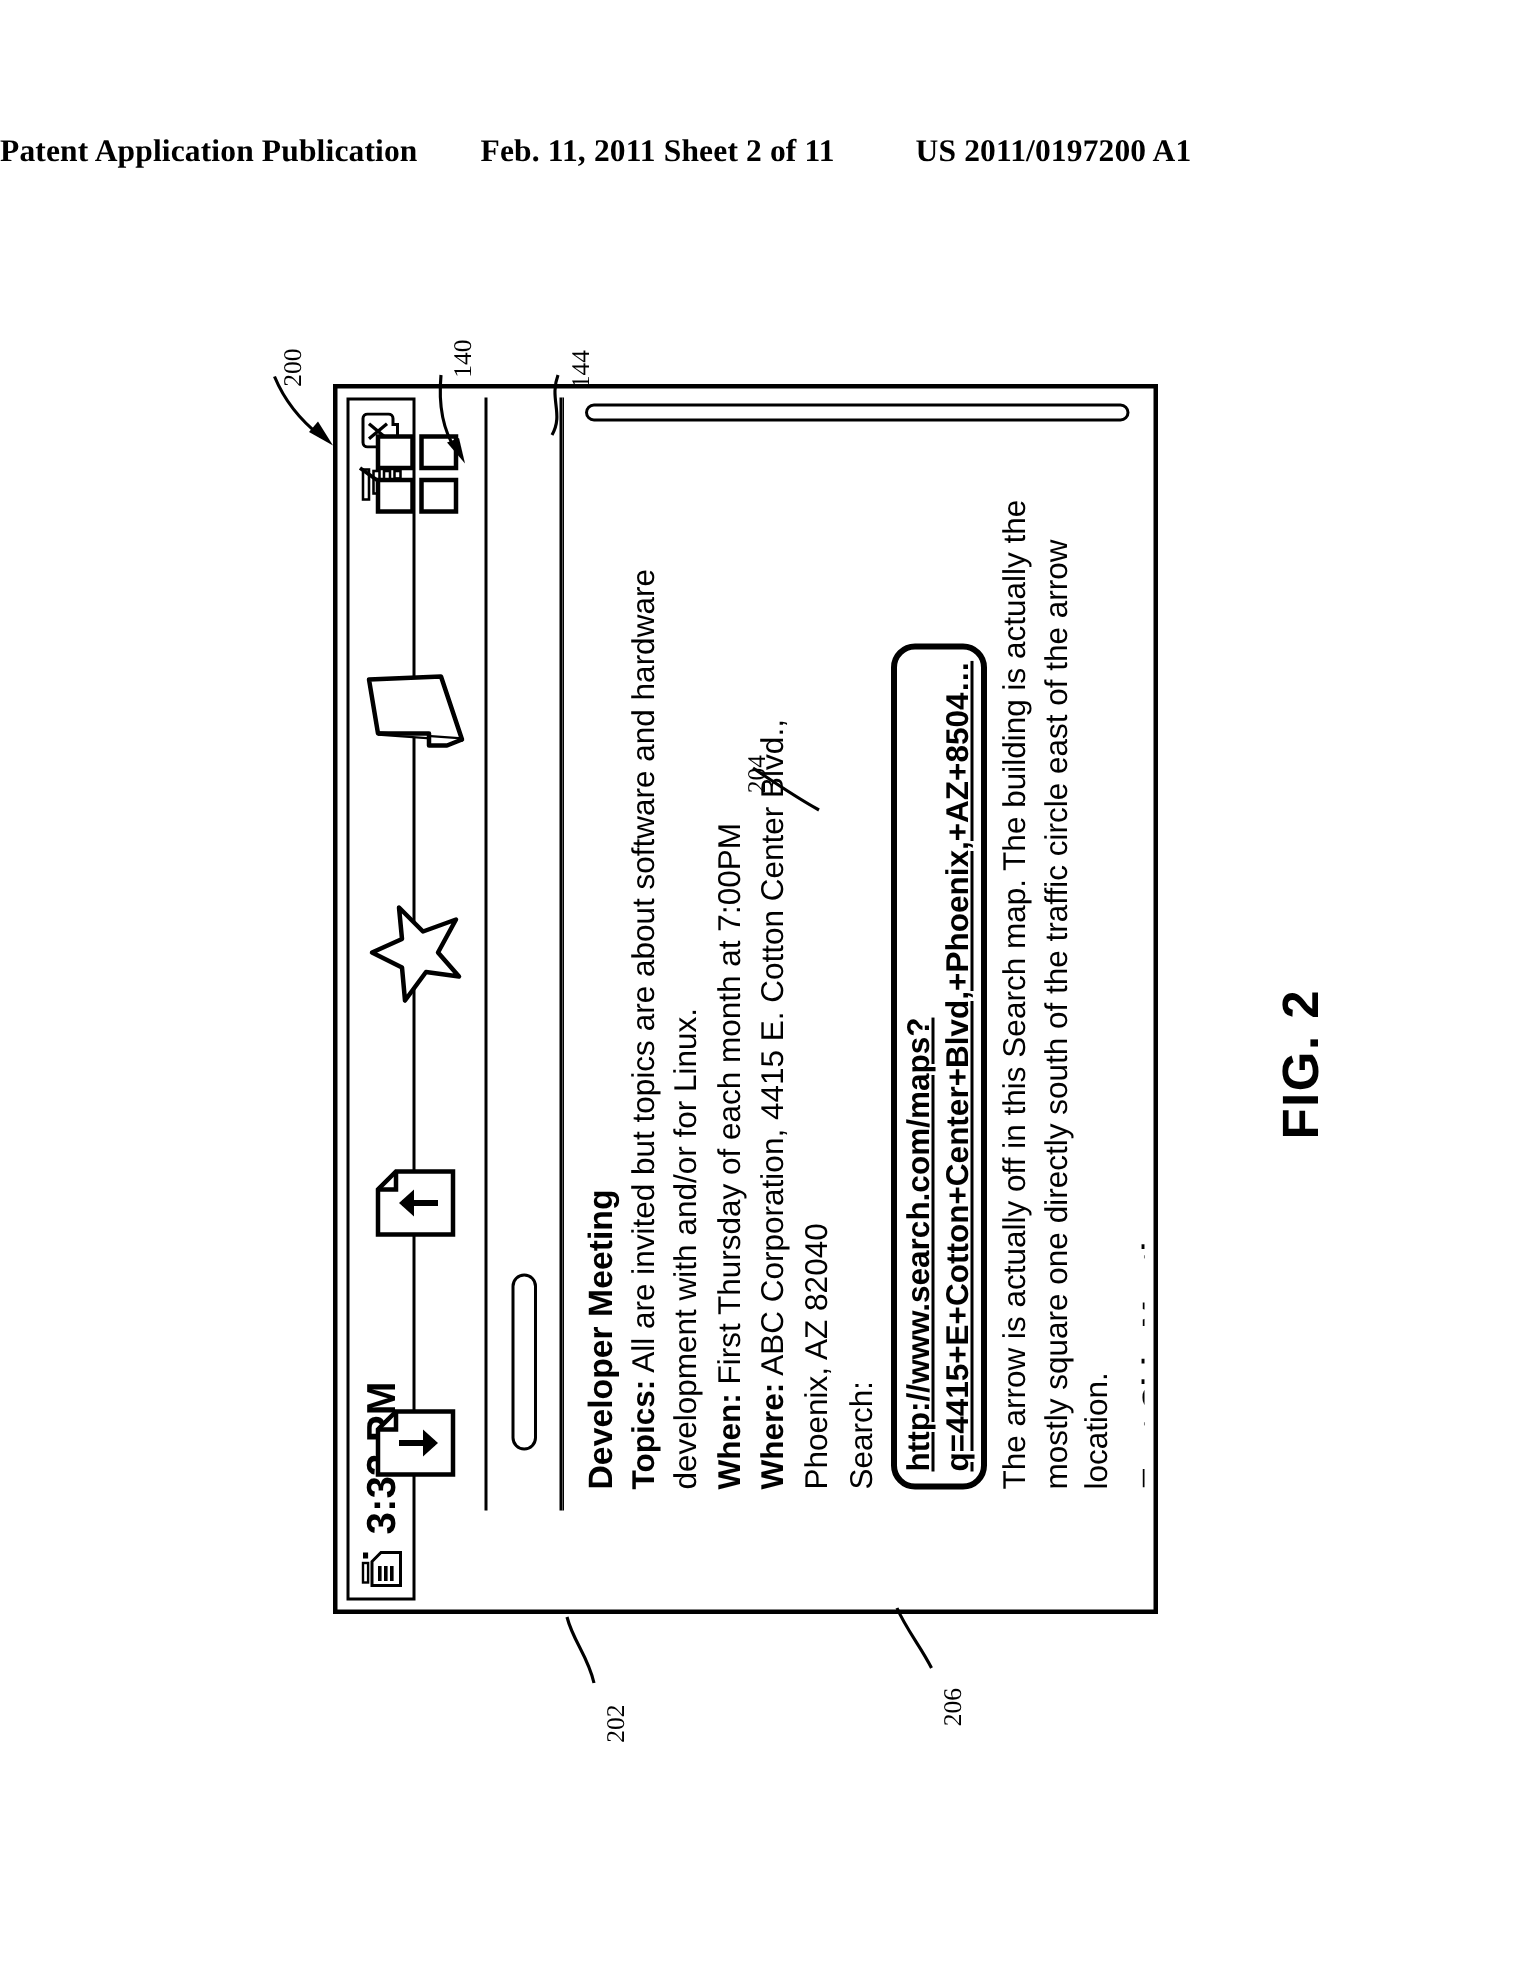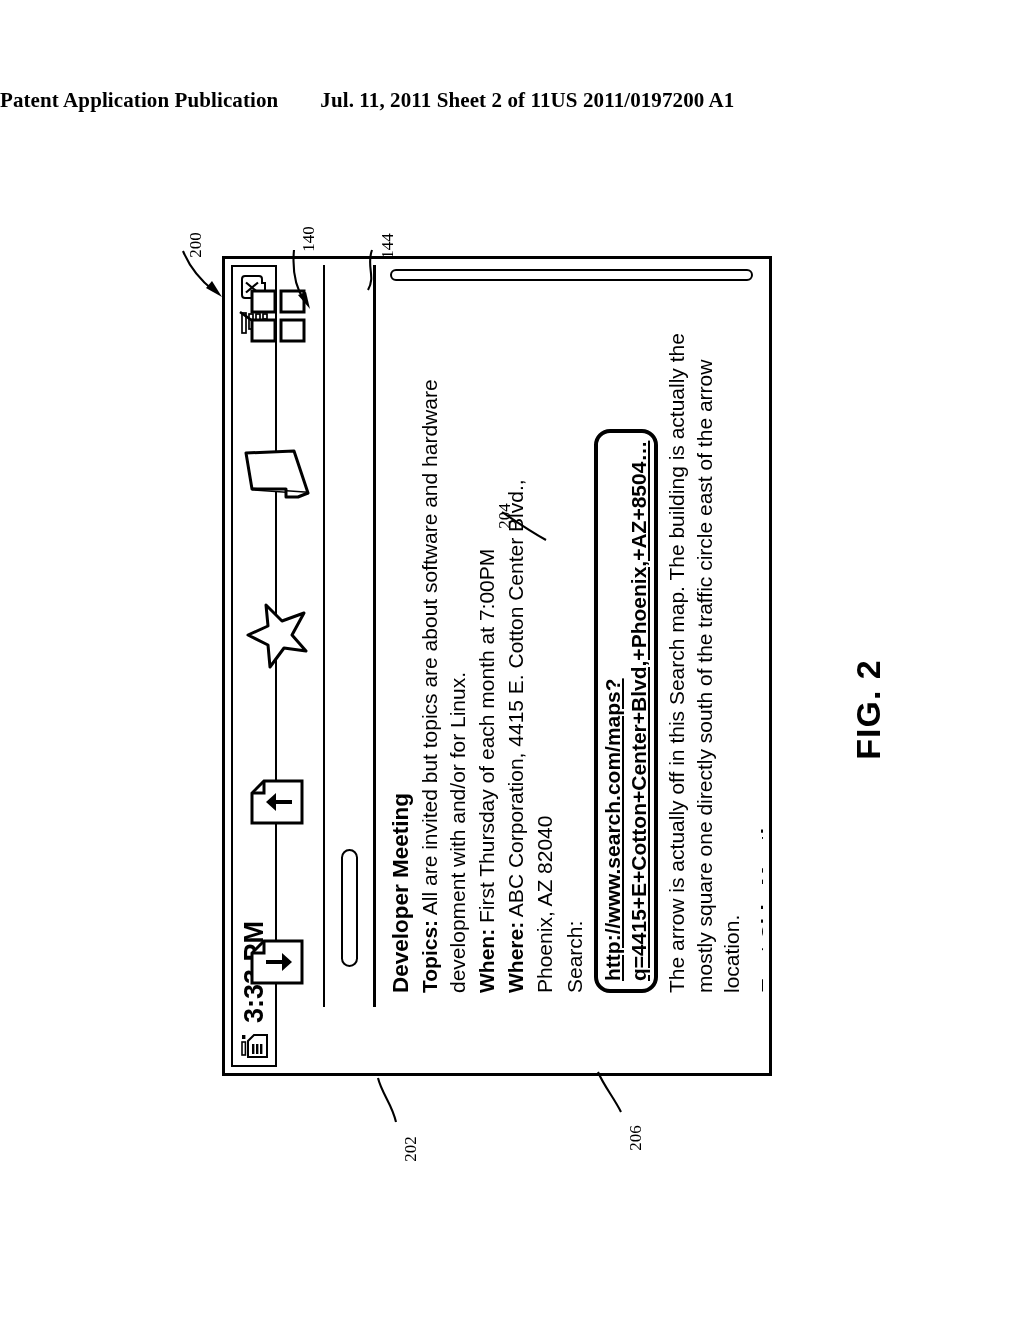--- a/index.html
+++ b/index.html
@@ -26,21 +26,21 @@
     justify-content: flex-start;
     align-items: baseline;
     font-family: "Liberation Serif", serif;
     font-weight: bold;
     font-size: 21px;
     letter-spacing: 0.1px;
     white-space: nowrap;
   }
   .pub-header .seg-left { }
   .pub-header .seg-mid { margin-left: 42px; }
-  .pub-header .seg-right { }
+  .pub-header .seg-right { margin-left: 54px; }
 
   
   
   #figure-stage {
     position: absolute;
     left: 0;
     top: 0;
     width: 1024px;
     height: 1320px;
   }
@@ -247,21 +247,21 @@
     transform-origin: 50% 50%;
   }
 
   svg.leader { position: absolute; overflow: visible; }
 </style>
 </head>
 <body>
 
 <div class="pub-header">
   <span class="seg-left">Patent Application Publication</span>
-  <span class="seg-mid">Jul. 11, 2011  Sheet 2 of 11</span>
+  <span class="seg-mid">Feb. 11, 2011  Sheet 2 of 11</span>
   <span class="seg-right">US 2011/0197200 A1</span>
 </div>
 
 <div id="figure-stage">
 
   <div id="device-rot">
     <div class="device-outer">
 
       <div class="status-bar">
         <div class="status-left">

